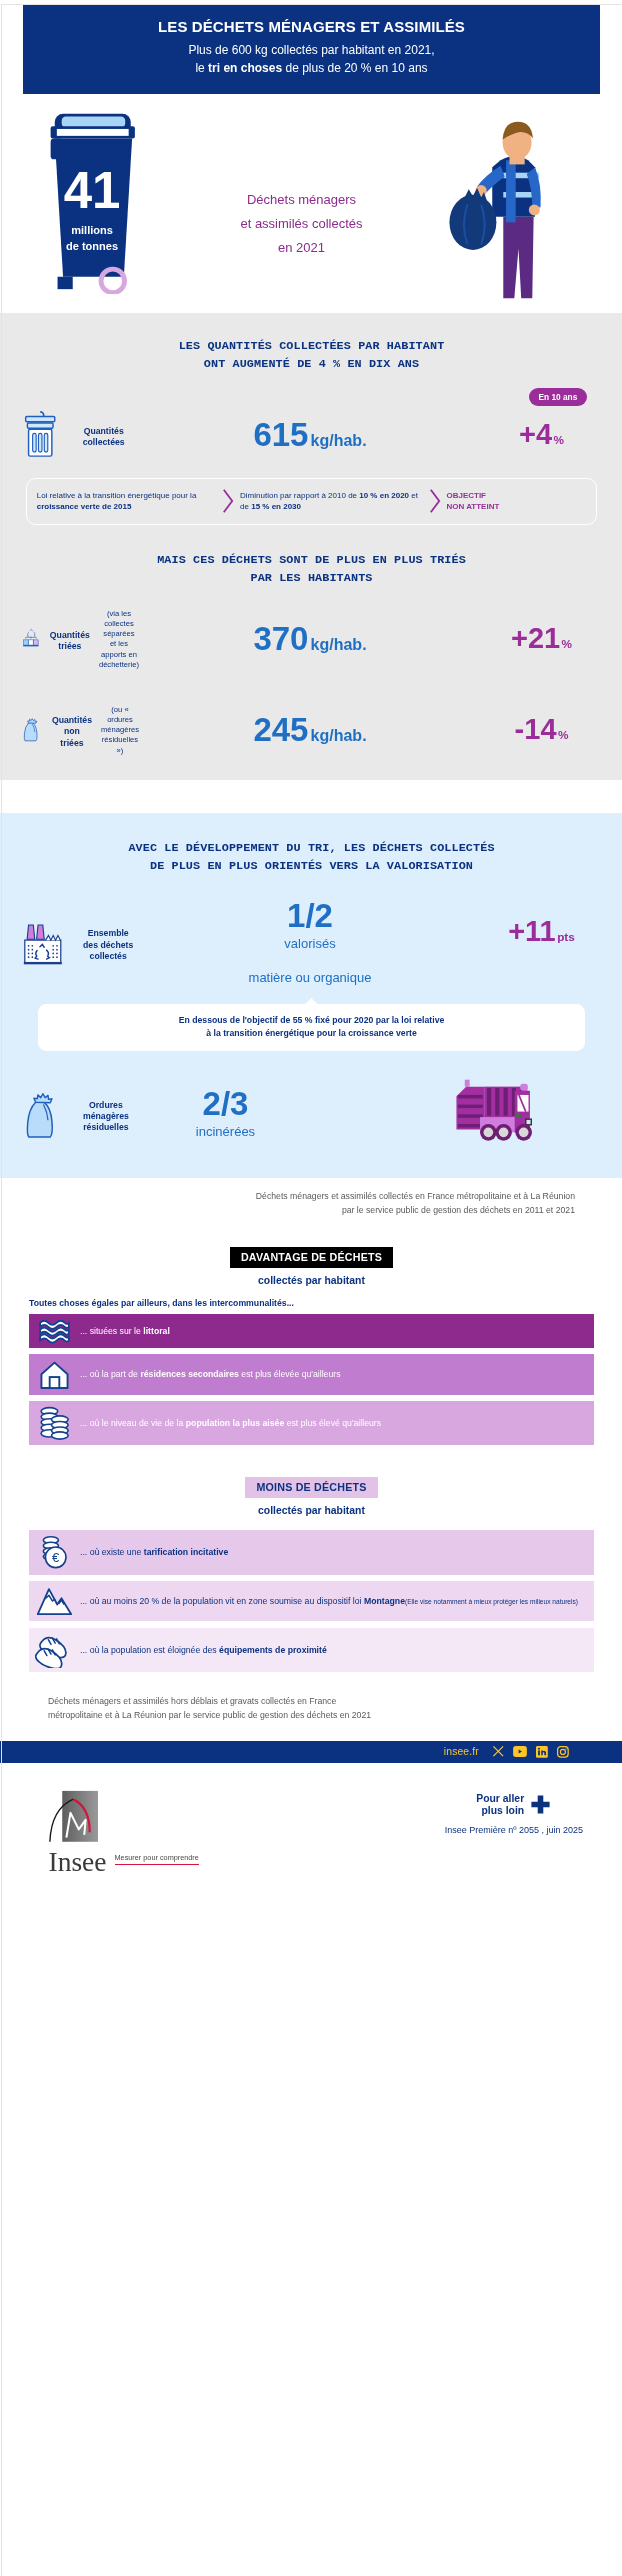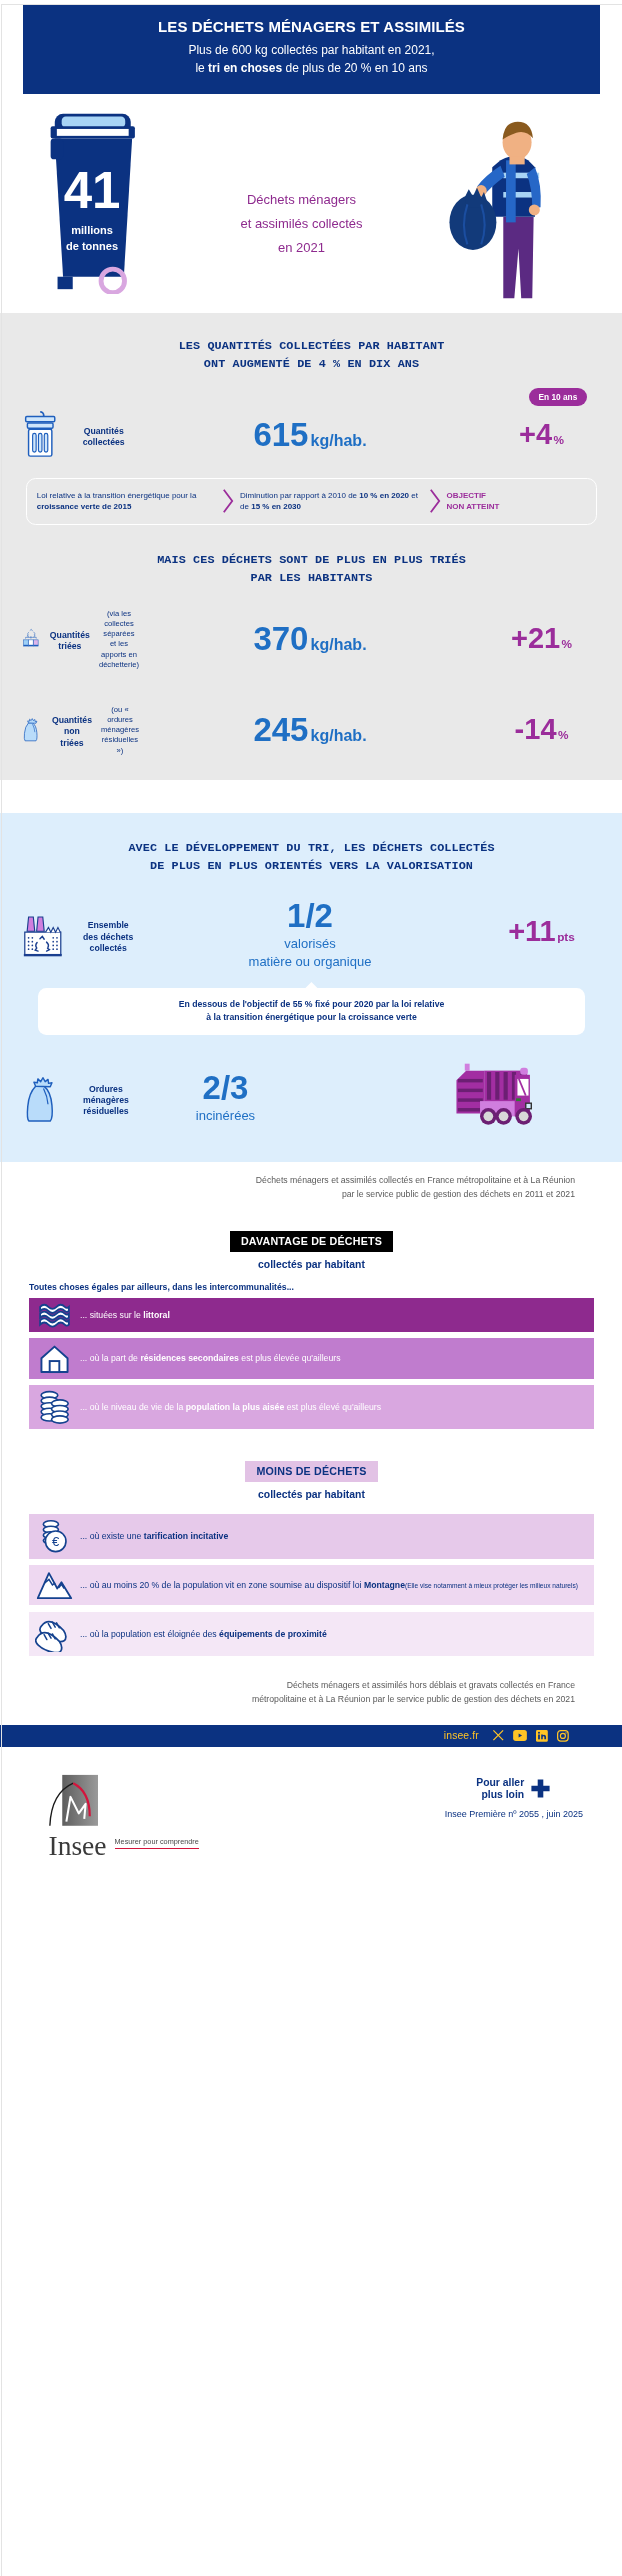--- a/index.html
+++ b/index.html
@@ -193,21 +193,21 @@
 
   
   .source-note {
     text-align: right;
     color: #5a5a5a;
     font-size: 8.7px;
     line-height: 1.6;
     padding: 12.5px 48px 0 48px;
   }
   .source-note-blue {
-    text-align: right;
+    text-align: left;
     color: #5a5a5a;
     font-size: 8.7px;
     line-height: 1.6;
     padding: 16.6px 48px 0 48px;
   }
 
   
   .det-section { padding-top: 21px; }
   .det-head { text-align: center; }
   .det-chip {
@@ -541,21 +541,21 @@
           <rect x="6" y="88" width="80" height="5" fill="#1b3f8f"></rect>
         </svg>
         <div class="stat-icon-label">
           <div>Ensemble</div>
           <div>des déchets collectés</div>
         </div>
       </div>
       <div class="stat-value">
         <span>1/2</span>
         <span class="sub-line">valorisés</span>
-        <span class="sub-line" style="margin-top:0;">matière ou organique</span>
+        <span class="sub-line" style="margin-top:16px;">matière ou organique</span>
       </div>
       <div class="stat-delta" style="align-self:flex-start; margin-top:18px;">
         <span>+11</span><span class="pct">pts</span>
       </div>
     </div>
 
     <div class="bubble-wrap">
       <div class="bubble-tail"></div>
       <div class="bubble">
         <div>En dessous de l'objectif de 55 % fixé pour 2020 par la loi relative</div>

